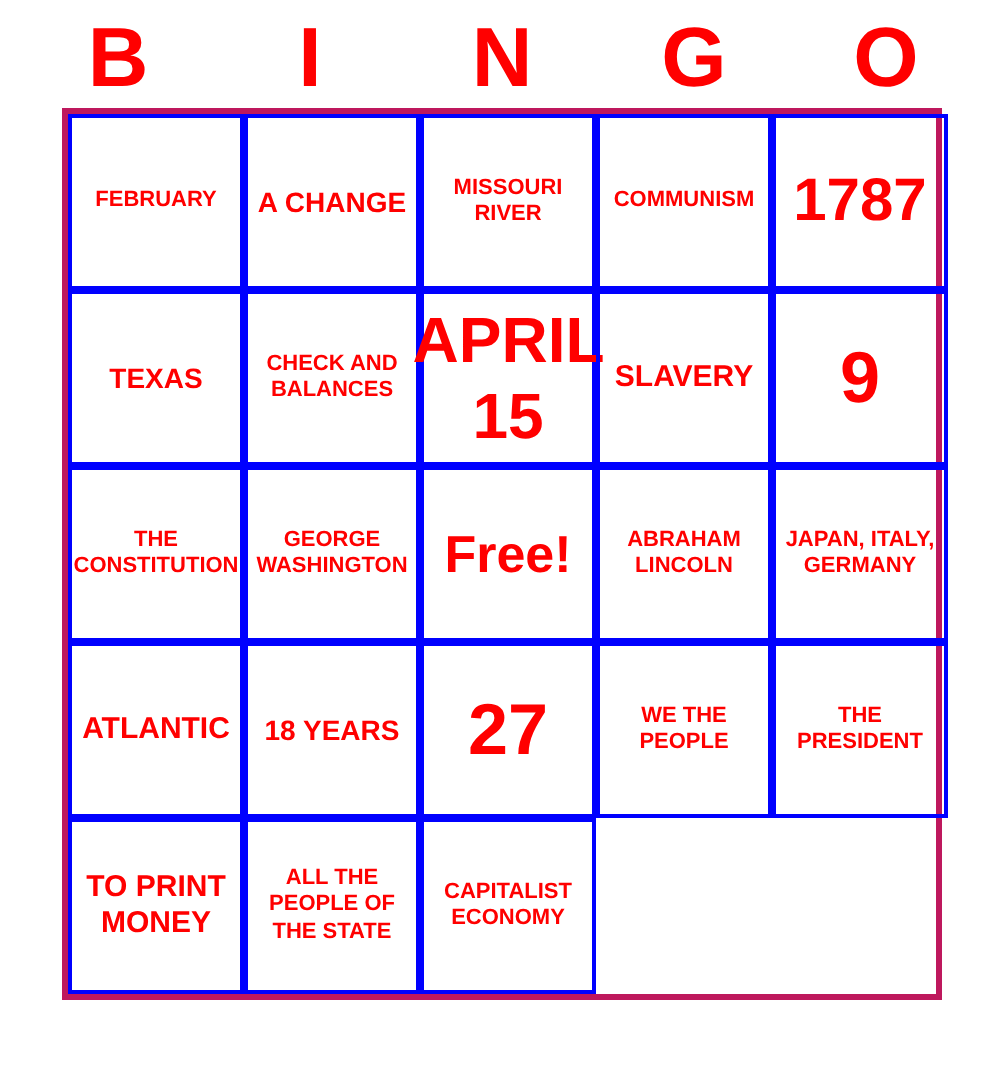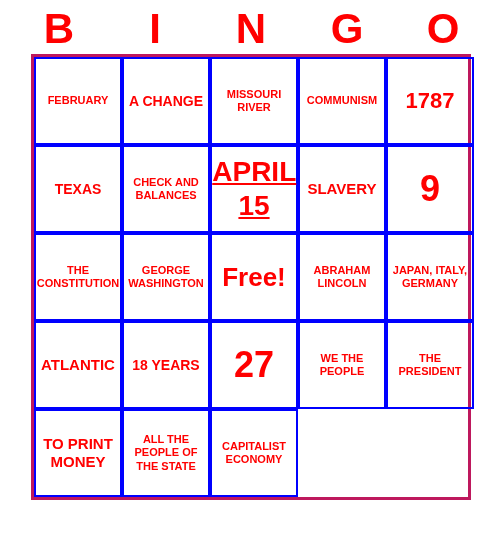--- a/index.html
+++ b/index.html
@@ -46,21 +46,21 @@
     .cell-text {
       font-size: 11px;
       font-weight: bold;
       line-height: 1.2;
       text-transform: uppercase;
     }
     .cell-text.large {
       font-size: 14px;
     }
     .cell-text.xlarge {
-      font-size: 22px;
+      font-size: 30px;
     }
     .cell-text.huge {
       font-size: 36px;
     }
     .free-cell {
       font-size: 26px;
       font-weight: bold;
       color: red;
     }
     .cell-text.medium {
@@ -96,21 +96,21 @@
       <span class="cell-text xlarge">1787</span>
     </div>
 
   <div class="cell">
       <span class="cell-text large">TEXAS</span>
     </div>
   <div class="cell">
       <span class="cell-text">CHECK AND BALANCES</span>
     </div>
   <div class="cell">
-      <span class="cell-text xlarge" style="font-size:28px;text-decoration:underline;">APRIL 15</span>
+      <span class="cell-text xlarge" style="font-size:32px;">APRIL 15</span>
     </div>
   <div class="cell">
       <span class="cell-text medium">SLAVERY</span>
     </div>
   <div class="cell">
       <span class="cell-text huge">9</span>
     </div>
 
   <div class="cell">
       <span class="cell-text">THE CONSTITUTION</span>

